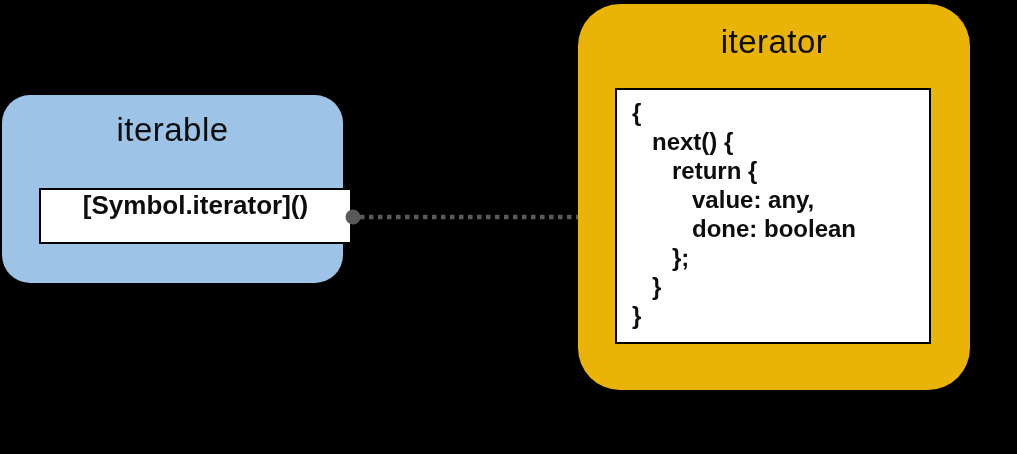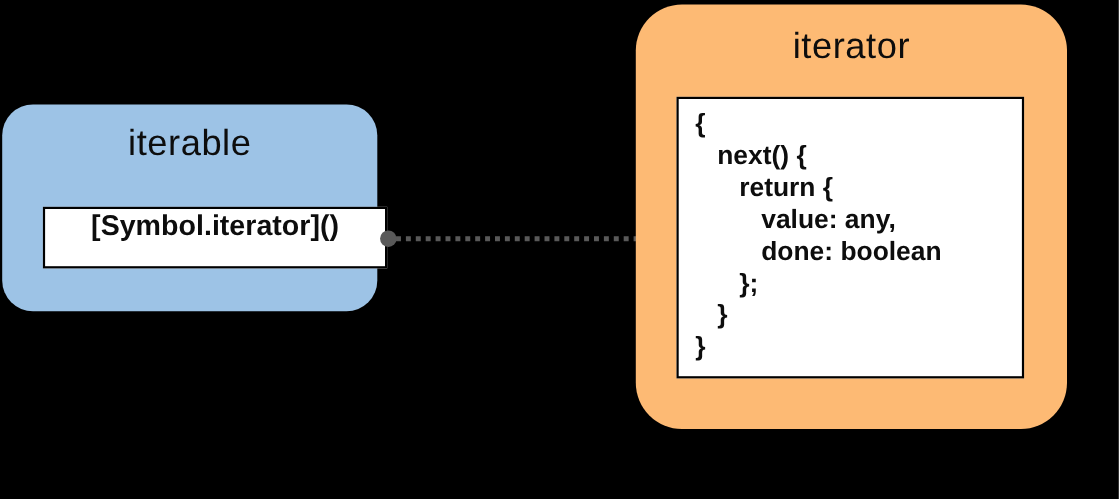--- a/index.html
+++ b/index.html
@@ -100,21 +100,21 @@
       <span>[Symbol.iterator]()</span>
     </div>
   </div>
 
   <svg class="arrow-svg" viewBox="0 0 1017 454" xmlns="http://www.w3.org/2000/svg">
     <line x1="360" y1="217" x2="598" y2="217" stroke="#595959" stroke-width="4.5" stroke-dasharray="4.5 4.5"></line>
     <circle cx="353" cy="217" r="7.5" fill="#595959"></circle>
     <polygon points="599,209 614,217 599,225" fill="#595959"></polygon>
   </svg>
 
-  <div class="group-box iterator-box" style="background-color: #fdba74;">
+  <div class="group-box iterator-box" style="background-color: #eab308;">
     <div class="group-title">iterator</div>
     <div class="code-box">
       <pre>{
    next() {
       return {
          value: any,
          done: boolean
       };
    }
 }</pre>

